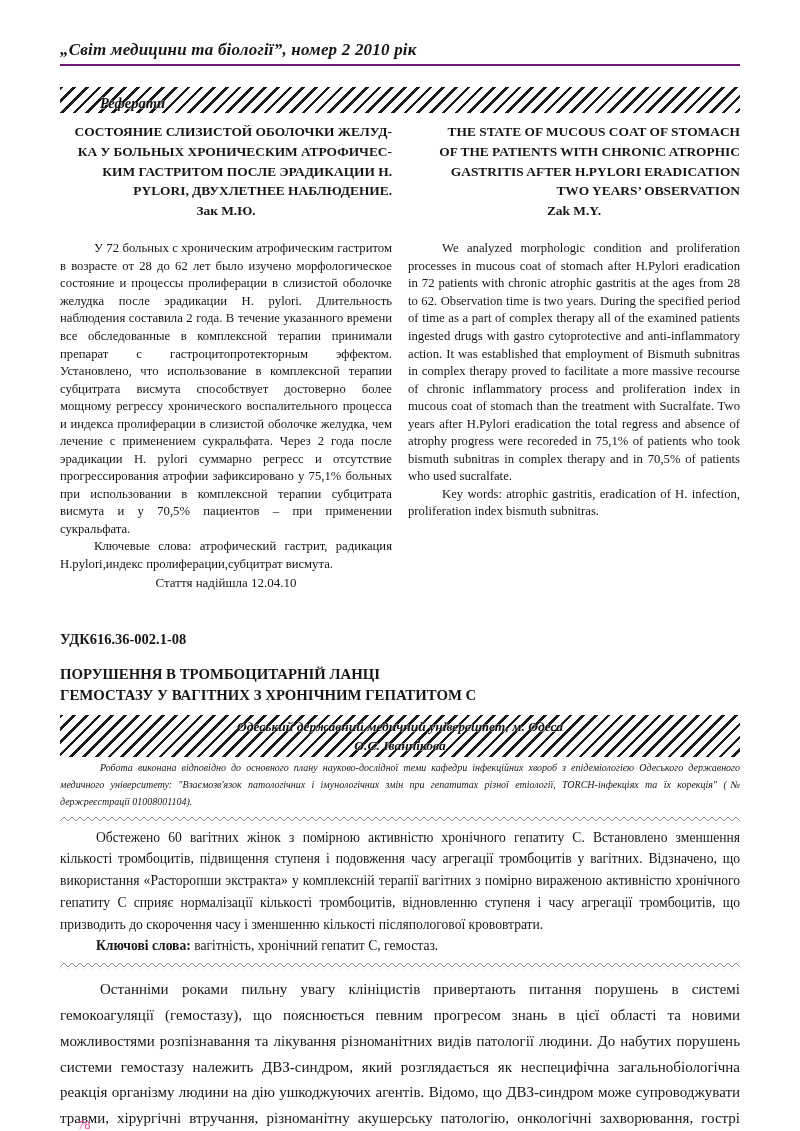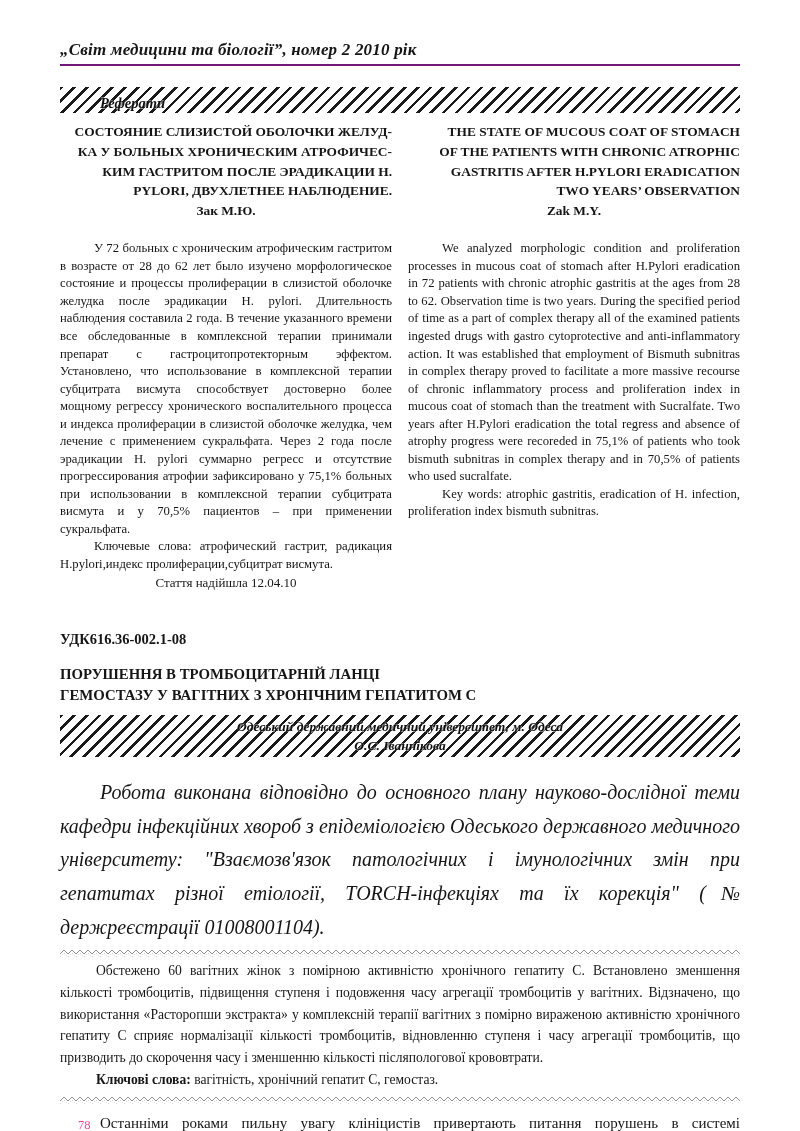--- a/index.html
+++ b/index.html
@@ -53,22 +53,22 @@
   .abs-keywords { font-size: 12.7px; line-height: 1.38; text-align: justify; text-indent: 34px; }
   .abs-received { font-size: 13px; text-align: center; margin-top: 2px; }
 
   
   .udc { font-weight: bold; font-size: 14.5px; margin-top: 40px; }
   .article-title {
     font-weight: bold; font-size: 14.8px; line-height: 1.42;
     margin-top: 16px; white-space: pre-line;
   }
   .note {
-    font-style: italic; font-size: 20px; line-height: 1.68;
-    text-align: justify; text-indent: 40px; margin-top: 19px;
+    font-style: italic; font-size: 10px; line-height: 1.68;
+    text-align: justify; text-indent: 40px; margin-top: 3px;
   }
   .zigzag { display: block; width: 100%; height: 9px; margin-top: 5px; }
   .ua-abstract {
     font-size: 13.6px; line-height: 1.6; text-align: justify; text-indent: 36px;
     margin-top: 2px;
   }
   .ua-keywords { font-size: 13.6px; line-height: 1.6; text-align: justify; text-indent: 36px; }
   .ua-keywords .kw-label { font-weight: bold; }
 
   .body-par {

